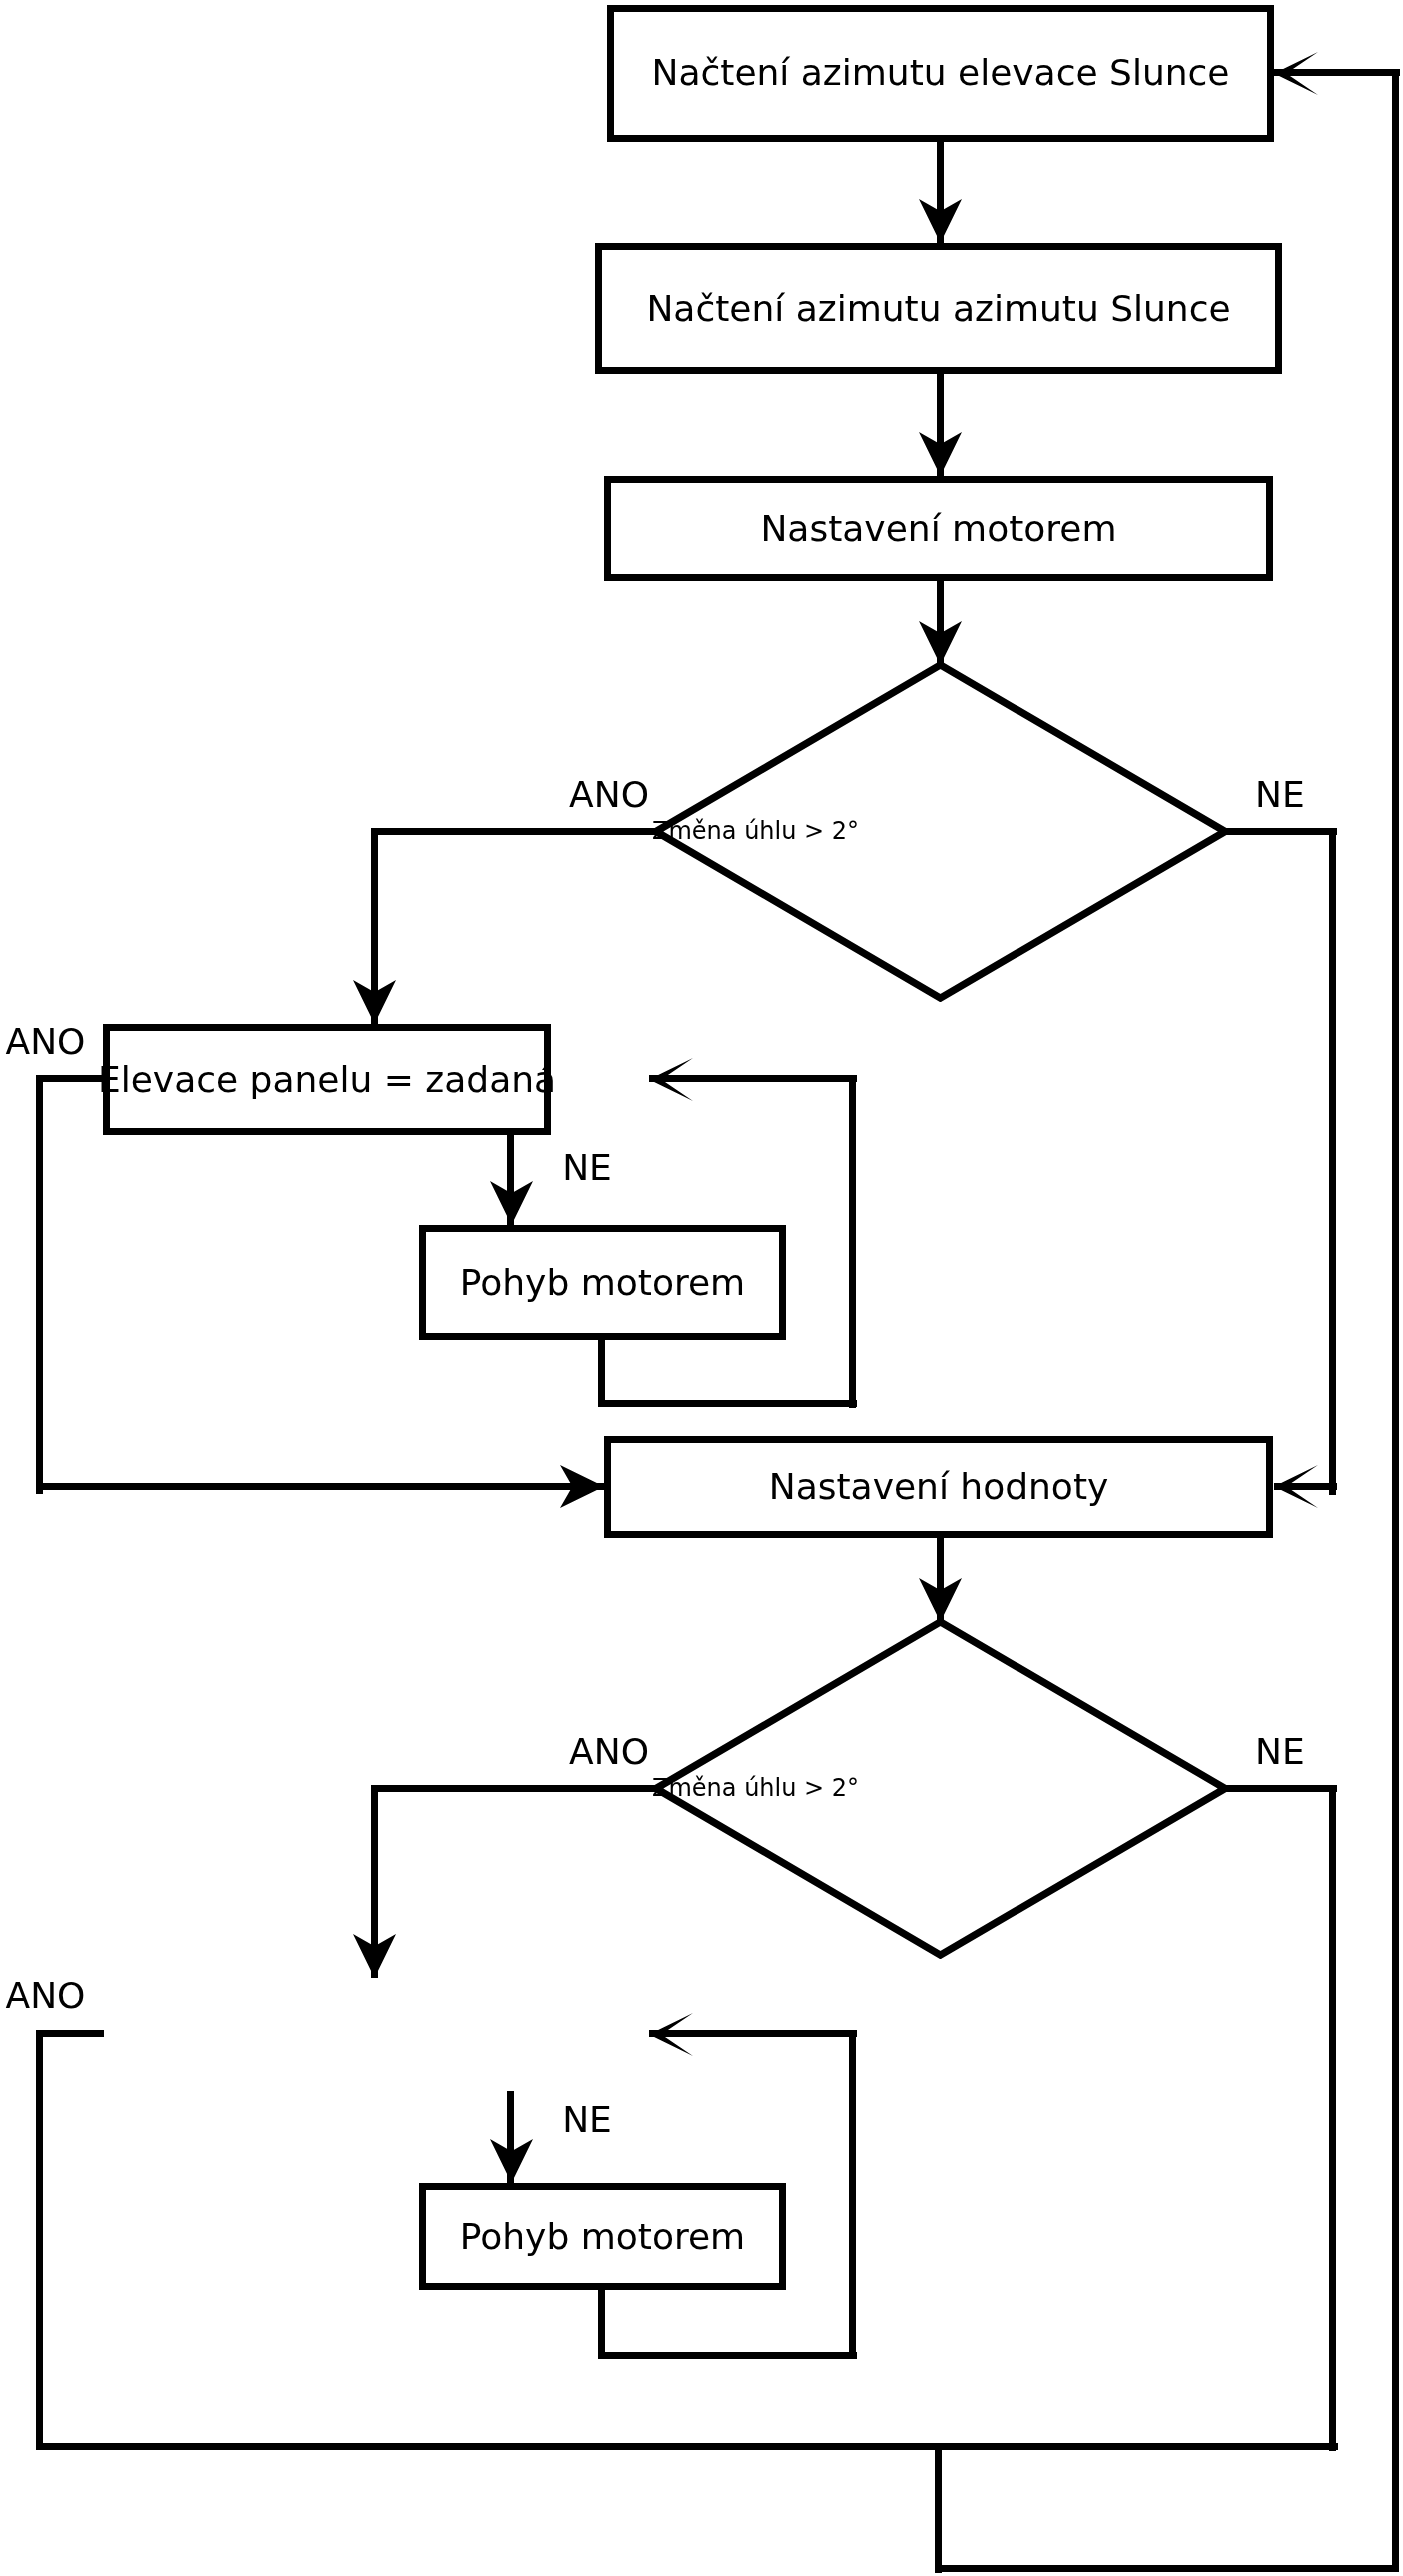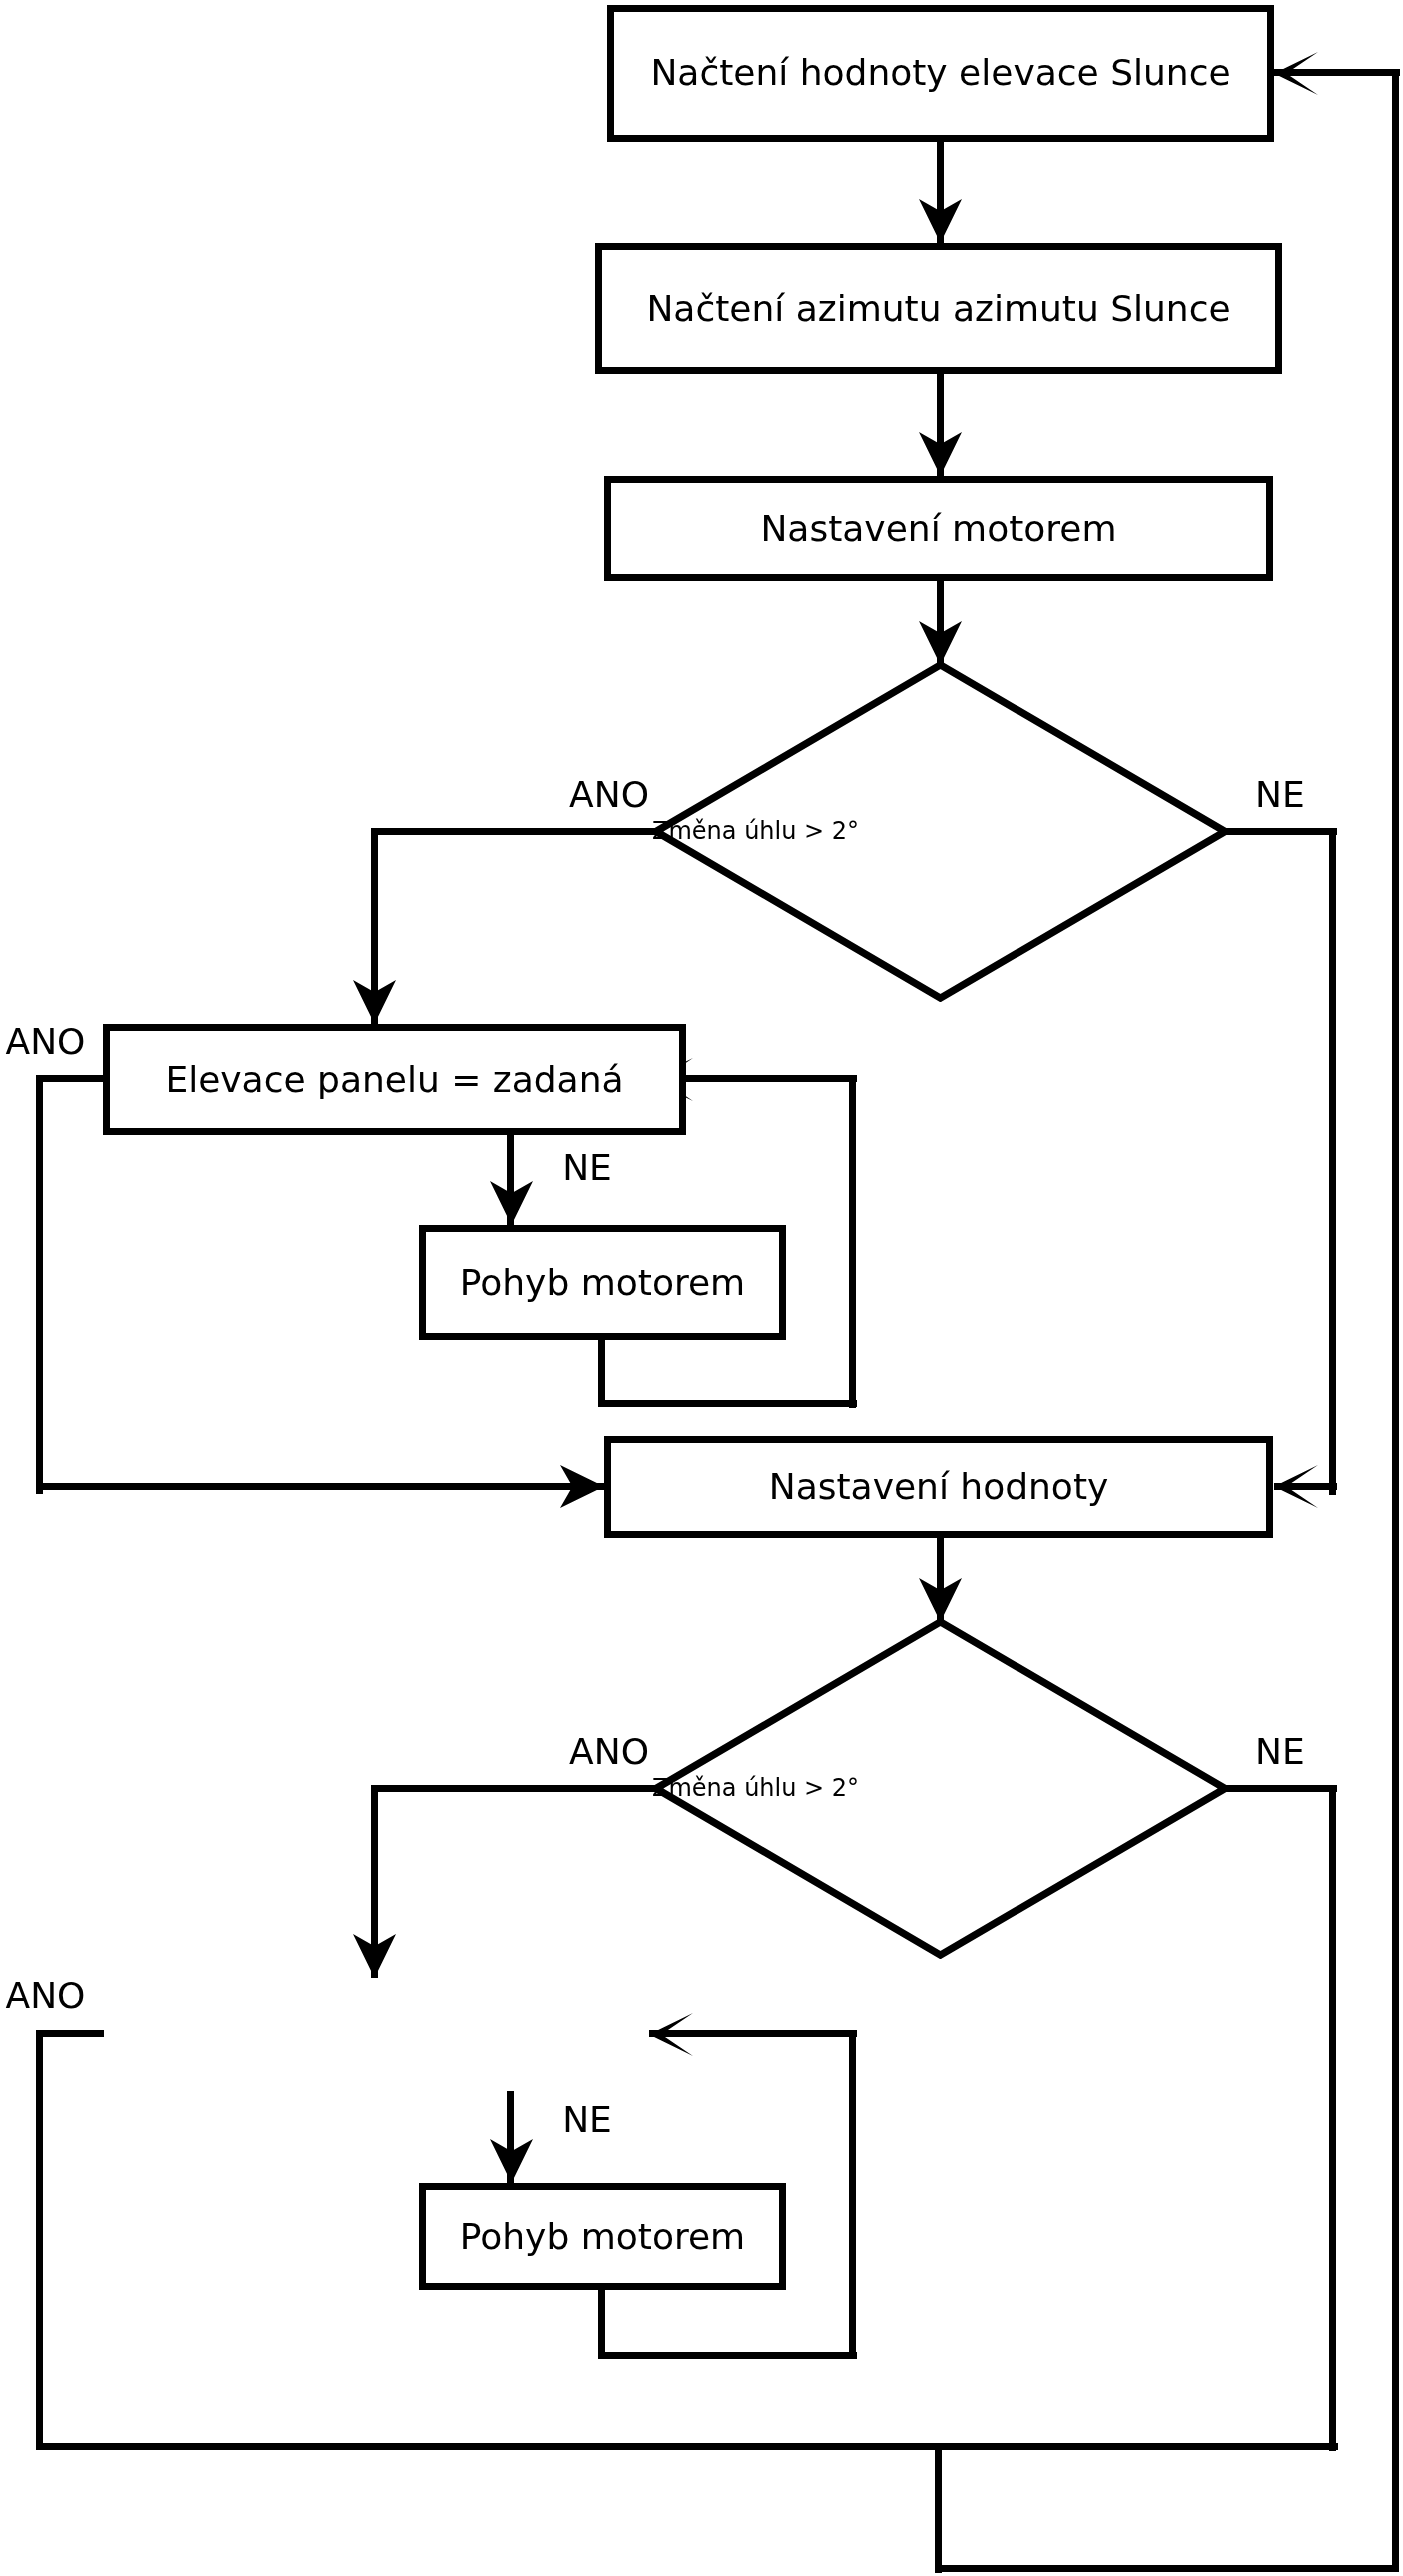--- a/index.html
+++ b/index.html
@@ -86,29 +86,29 @@
   <div class="arr left" style="left:1274px;top:52px;"></div>
 
   <svg class="dshape" width="577" height="341" style="left:652px;top:661px;" viewBox="0 0 1022 604">
     <polygon points="511,7 1015,302 511,597 7,302" fill="#ffffff" stroke="#000000" stroke-width="13"></polygon>
   </svg>
   <svg class="dshape" width="577" height="341" style="left:652px;top:1618px;" viewBox="0 0 1022 604">
     <polygon points="511,7 1015,302 511,597 7,302" fill="#ffffff" stroke="#000000" stroke-width="13"></polygon>
   </svg>
 
   <div class="node" style="left:607px;top:4.5px;width:667px;height:137px;">
-    <span>Načtení hodnoty elevace Slunce</span>
+    <span>Načtení azimutu elevace Slunce</span>
   </div>
   <div class="node" style="left:595px;top:243px;width:687px;height:131px;">
     <span>Načtení azimutu azimutu Slunce</span>
   </div>
   <div class="node" style="left:604px;top:476px;width:669px;height:105px;">
     <span>Nastavení motorem</span>
   </div>
-  <div class="node" style="left:103px;top:1024px;width:583px;height:111px;">
+  <div class="node" style="left:103px;top:1024px;width:448px;height:111px;">
     <span>Elevace panelu = zadaná</span>
   </div>
   <div class="node" style="left:419px;top:1225px;width:367px;height:115px;">
     <span>Pohyb motorem</span>
   </div>
   <div class="node" style="left:604px;top:1436px;width:669px;height:102px;">
     <span>Nastavení hodnoty</span>
   </div>
   <div class="node" style="left:419px;top:2183px;width:367px;height:107px;">
     <span>Pohyb motorem</span>

